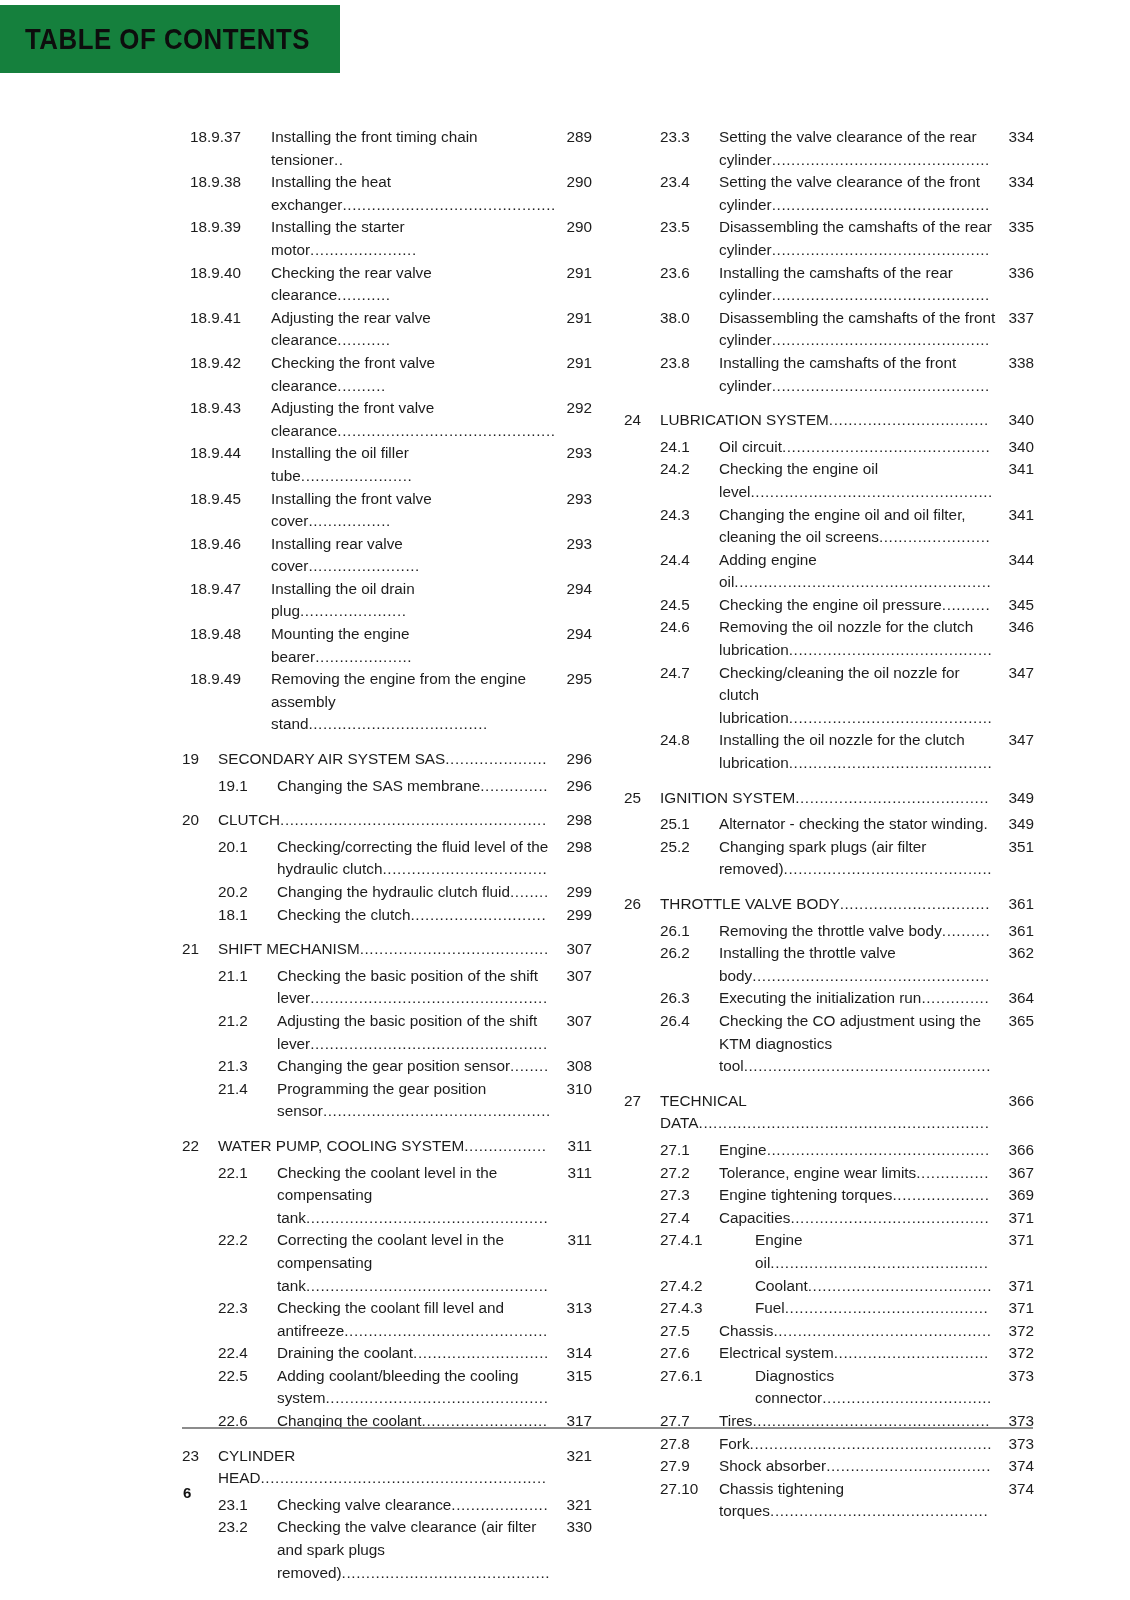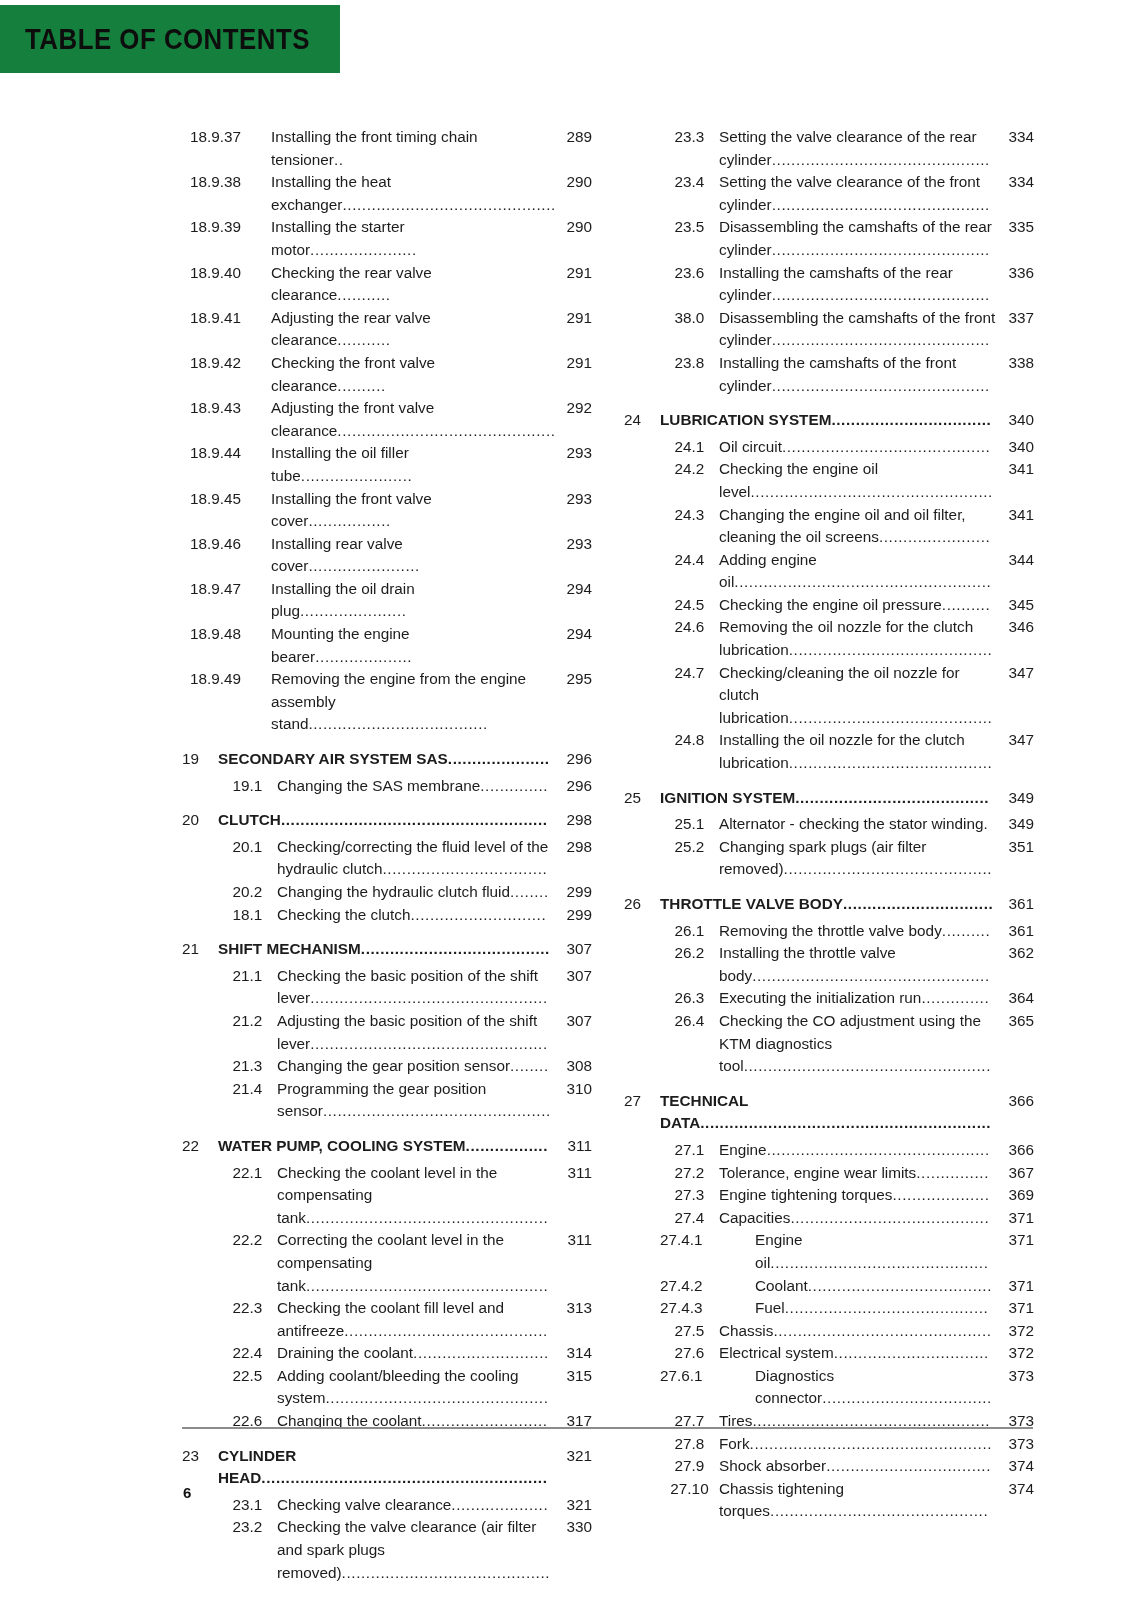--- a/index.html
+++ b/index.html
@@ -87,24 +87,24 @@
     white-space: nowrap;
     letter-spacing: 0.6px;
   }
 
   
   .lvl1 {
     margin-top: 12px;
     margin-bottom: 4px;
   }
   .lvl1 .num   { width: 36px; }
-  .lvl1 .title { text-transform: none; font-weight: bold; }
-
-  
-  .lvl2 .num   { width: 59px; margin-left: 36px; text-align: center; }
+  .lvl1 .title { text-transform: none; }
+
+  
+  .lvl2 .num   { width: 59px; margin-left: 36px; }
 
   
   .lvl3 .num   { width: 95px; margin-left: 36px; }
 
   
   .lvl2d .num  { width: 81px; margin-left: 8px; }
 
   
   #footer-rule {
     position: absolute;

